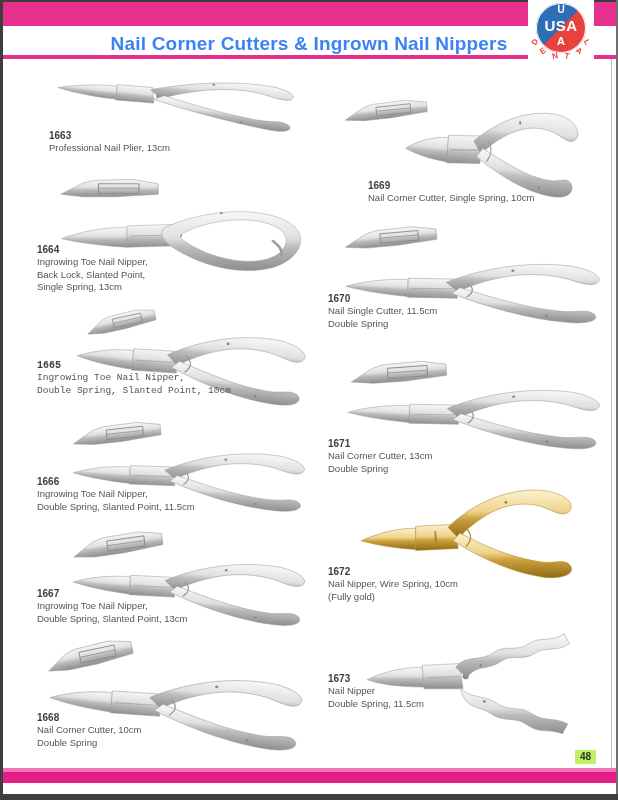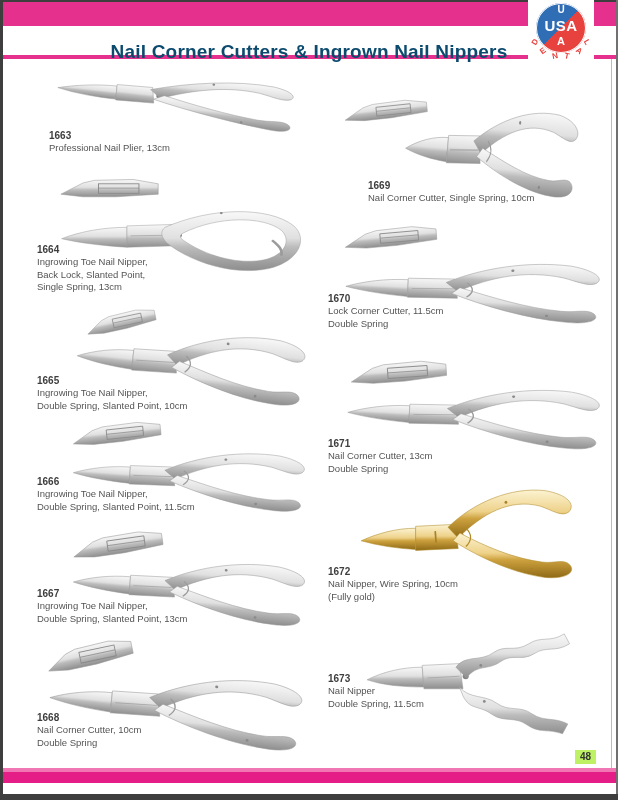--- a/index.html
+++ b/index.html
@@ -17,22 +17,22 @@
   .edge-right{position:absolute;right:0;top:0;width:2px;height:100%;background:#707070;}
   .hairline-right{position:absolute;left:611px;top:58px;width:1px;height:710px;background:#bcbcbc;}
   .edge-bottom{position:absolute;left:0;top:794px;width:100%;height:6px;background:#3e3e3e;}
   .band-top{position:absolute;left:3px;right:2px;top:2px;height:24px;background:#e6308e;}
   .title-line{position:absolute;left:3px;right:2px;top:55px;height:4px;background:#e6308e;z-index:2;}
   .band-bottom-light{position:absolute;left:3px;right:2px;top:768px;height:4px;background:#f176b4;}
   .band-bottom{position:absolute;left:3px;right:2px;top:772px;height:11px;background:#e41e86;}
   
   .title-row{position:absolute;left:0;right:0;top:29px;text-align:center;z-index:3;}
   .title-row h1{
-    margin:12px;display:inline-block;
-    font-size:19px;font-weight:bold;color:#0c4a6e;letter-spacing:.2px;
+    margin:4px;display:inline-block;
+    font-size:19px;font-weight:bold;color:#3b82f6;letter-spacing:.2px;
   }
   .logo-box{position:absolute;right:24px;top:0;width:66px;height:73px;background:#ffffff;z-index:4;}
   .logo-circle{
     position:absolute;left:8px;top:3px;width:50px;height:50px;border-radius:50%;
     background:linear-gradient(135deg,#2f6db5 50%,#e8423e 50%);
     box-shadow:0 0 0 1px #ffffff inset;
   }
   .logo-circle span{position:absolute;left:0;width:100%;text-align:center;color:#ffffff;font-weight:bold;}
   .lg-u{top:1px;font-size:10px;}
   .lg-usa{top:14px;font-size:15px;letter-spacing:.5px;}
@@ -47,21 +47,21 @@
   .num{font-size:10px;font-weight:bold;color:#3e3e3e;line-height:13px;}
   .cap{font-size:9.5px;color:#545454;line-height:12.5px;white-space:nowrap;}
   
   .c1663 .photo{left:52px;top:62px;width:258px;height:74px;transform:rotate(6deg);}
   .c1663 .caption{left:37px;top:129px;margin-left:12px;}
   .c1664 .tip{left:58px;top:176px;width:106px;height:26px;}
   .c1664 .photo{left:58px;top:196px;width:254px;height:84px;}
   .c1664 .caption{left:37px;top:243px;}
   .c1665 .tip{left:84px;top:310px;width:76px;height:24px;transform:rotate(-12deg);}
   .c1665 .photo{left:72px;top:318px;width:242px;height:86px;transform:rotate(6deg);}
-  .c1665 .caption{left:37px;top:374px;}
+  .c1665 .caption{left:37px;top:359px;font-family:Liberation Mono, monospace;}
   .c1666 .tip{left:70px;top:421px;width:96px;height:26px;transform:rotate(-6deg);}
   .c1666 .photo{left:68px;top:438px;width:246px;height:74px;transform:rotate(4deg);}
   .c1666 .caption{left:37px;top:475px;}
   .c1667 .tip{left:70px;top:531px;width:98px;height:28px;transform:rotate(-8deg);}
   .c1667 .photo{left:68px;top:547px;width:246px;height:78px;transform:rotate(5deg);}
   .c1667 .caption{left:37px;top:587px;}
   .c1668 .tip{left:44px;top:641px;width:94px;height:30px;transform:rotate(-12deg);}
   .c1668 .photo{left:44px;top:660px;width:268px;height:88px;transform:rotate(6deg);}
   .c1668 .caption{left:37px;top:711px;}
   .c1669 .tip{left:342px;top:99px;width:90px;height:24px;transform:rotate(-6deg);}
@@ -431,21 +431,21 @@
           <circle cx="121" cy="53" r="3.4" fill="#858585"></circle>
           <path d="M106,46 C142,24 188,12 230,16 C254,20 264,30 256,37 C249,42 237,36 223,32 C184,24 150,36 118,57 Z" fill="url(#g7)" stroke="#9b9b9b" stroke-width="0.6"></path>
           <path d="M112,60 C144,74 188,88 226,90 C252,92 262,84 255,77 C248,71 236,77 222,76 C186,74 152,62 120,52 Z" fill="url(#g7)" stroke="#9b9b9b" stroke-width="0.6"></path>
           <path d="M127,45 q11,9 0,19" stroke="#9b9b9b" stroke-width="1.4" fill="none"></path>
           <circle cx="172" cy="26" r="1.6" fill="#8a8a8a"></circle>
           <circle cx="208" cy="83" r="1.6" fill="#8a8a8a"></circle>
         </svg>
       </div>
     <div class="caption">
       <div class="num">1670</div>
-      <div class="cap">Lock Corner Cutter, 11.5cm</div>
+      <div class="cap">Nail Single Cutter, 11.5cm</div>
       <div class="cap">Double Spring</div>
     </div>
   </div>
 
   <div class="product c1671">
     <div class="tip">
         <svg viewBox="0 0 110 30" preserveAspectRatio="none" xmlns="http://www.w3.org/2000/svg">
           <defs>
             <linearGradient id="t8" x1="0" y1="0" x2="0" y2="1">
               <stop offset="0" stop-color="#f8f8f8"></stop>

